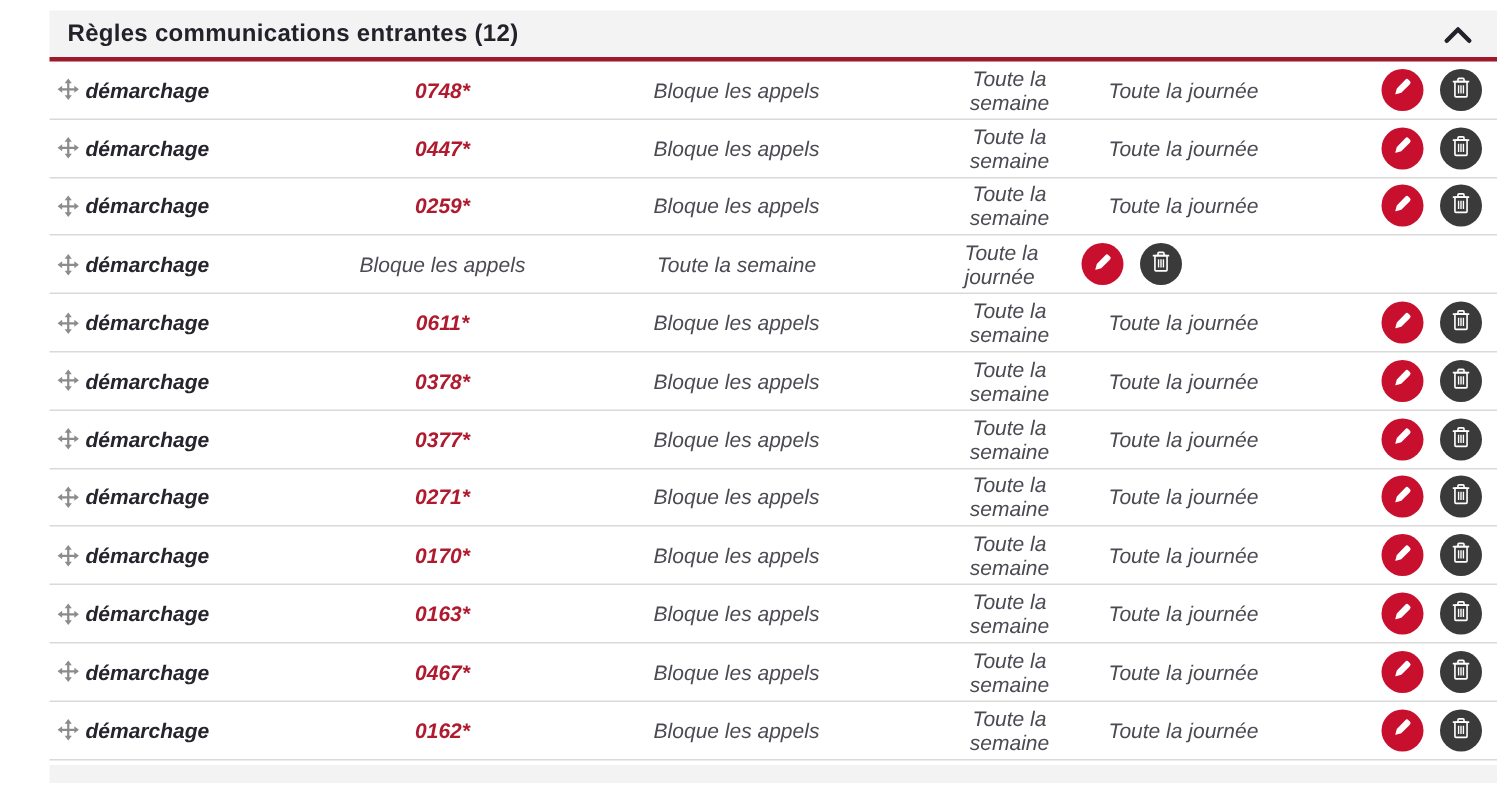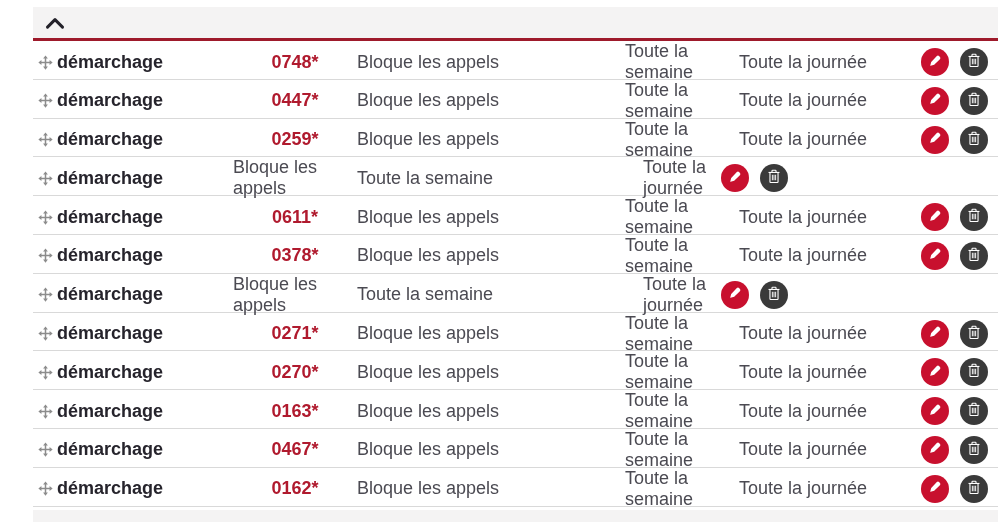--- a/index.html
+++ b/index.html
@@ -22,39 +22,40 @@
     border-bottom:3px solid var(--rule-red);
     display:flex;align-items:center;justify-content:space-between;
     padding:0 16px 0 12px;cursor:pointer;}
   .section-title{font-size:16px;font-weight:bold;color:var(--title-color);
     letter-spacing:.2px;}
   .chev{display:flex;align-items:center;}
   .rows{width:100%;}
   .row{display:grid;
     grid-template-columns:24px 176px 124px 268px 96px 200px 77px;
     align-items:center;height:38.8px;border-bottom:1px solid var(--separator);
-    font-size:18px;color:var(--text-gray);}
-  .cell-center{text-align:left;}
+    font-size:14px;color:var(--text-gray);font-style:italic;}
+  .cell-center{text-align:center;}
   .hours-cell{text-align:left;padding-left:18px;}
   .drag{display:flex;align-items:center;justify-content:center;cursor:move;}
   .rule-label{font-weight:bold;color:var(--name-dark);}
   .rule-prefix{font-weight:bold;color:var(--number-red);text-align:center;}
   .btn-cell{display:flex;align-items:center;gap:11px;}
   .cbtn{width:28px;height:28px;border-radius:50%;border:none;cursor:pointer;
     display:flex;align-items:center;justify-content:center;padding:0;}
   .edit-btn{background:var(--edit-red);}
   .del-btn{background:var(--trash-dark);}
   .next-strip{height:12px;background:var(--header-bg);margin-top:3px;cursor:pointer;}
 </style>
 </head>
 <body>
 
 <div class="panel">
 
   <div class="section-header">
+    <span class="section-title">Règles communications entrantes (12)</span>
     <span class="chev">
       <svg width="20" height="14" viewBox="0 0 24 16">
         <path d="M3 13 L12 4 L21 13" fill="none" stroke="#232129" stroke-width="3.6" stroke-linecap="round" stroke-linejoin="round"></path>
       </svg>
     </span>
   </div>
 
   <div class="rows">
       <div class="row">
         <span class="drag">
@@ -217,20 +218,21 @@
           </button>
         </span>
       </div>
       <div class="row">
         <span class="drag">
           <svg width="15" height="15" viewBox="0 0 20 20" fill="#8c8c8c">
             <path d="M10 0.5 L13.2 4.6 H11 V9 H15.4 V6.8 L19.5 10 L15.4 13.2 V11 H11 V15.4 H13.2 L10 19.5 L6.8 15.4 H9 V11 H4.6 V13.2 L0.5 10 L4.6 6.8 V9 H9 V4.6 H6.8 Z"></path>
           </svg>
         </span>
         <span class="rule-label">démarchage</span>
+        <span class="rule-prefix">0377*</span>
         <span class="cell-center">Bloque les appels</span>
         <span class="cell-center">Toute la semaine</span>
         <span class="hours-cell">Toute la journée</span>
         <span class="btn-cell">
           <button class="cbtn edit-btn">
             <span><svg width="14" height="14" viewBox="0 0 24 24" fill="#ffffff">
                 <path d="M15.2 3.6 a2.6 2.6 0 0 1 3.7 0 l1.5 1.5 a2.6 2.6 0 0 1 0 3.7 L10.6 18.6 L4.4 20.3 a0.45 0.45 0 0 1 -0.55 -0.55 L5.5 13.6 Z"></path>
               </svg></span>
           </button>
           <button class="cbtn del-btn">
@@ -270,21 +272,21 @@
           </button>
         </span>
       </div>
       <div class="row">
         <span class="drag">
           <svg width="15" height="15" viewBox="0 0 20 20" fill="#8c8c8c">
             <path d="M10 0.5 L13.2 4.6 H11 V9 H15.4 V6.8 L19.5 10 L15.4 13.2 V11 H11 V15.4 H13.2 L10 19.5 L6.8 15.4 H9 V11 H4.6 V13.2 L0.5 10 L4.6 6.8 V9 H9 V4.6 H6.8 Z"></path>
           </svg>
         </span>
         <span class="rule-label">démarchage</span>
-        <span class="rule-prefix">0270*</span>
+        <span class="rule-prefix">0170*</span>
         <span class="cell-center">Bloque les appels</span>
         <span class="cell-center">Toute la semaine</span>
         <span class="hours-cell">Toute la journée</span>
         <span class="btn-cell">
           <button class="cbtn edit-btn">
             <span><svg width="14" height="14" viewBox="0 0 24 24" fill="#ffffff">
                 <path d="M15.2 3.6 a2.6 2.6 0 0 1 3.7 0 l1.5 1.5 a2.6 2.6 0 0 1 0 3.7 L10.6 18.6 L4.4 20.3 a0.45 0.45 0 0 1 -0.55 -0.55 L5.5 13.6 Z"></path>
               </svg></span>
           </button>
           <button class="cbtn del-btn">

